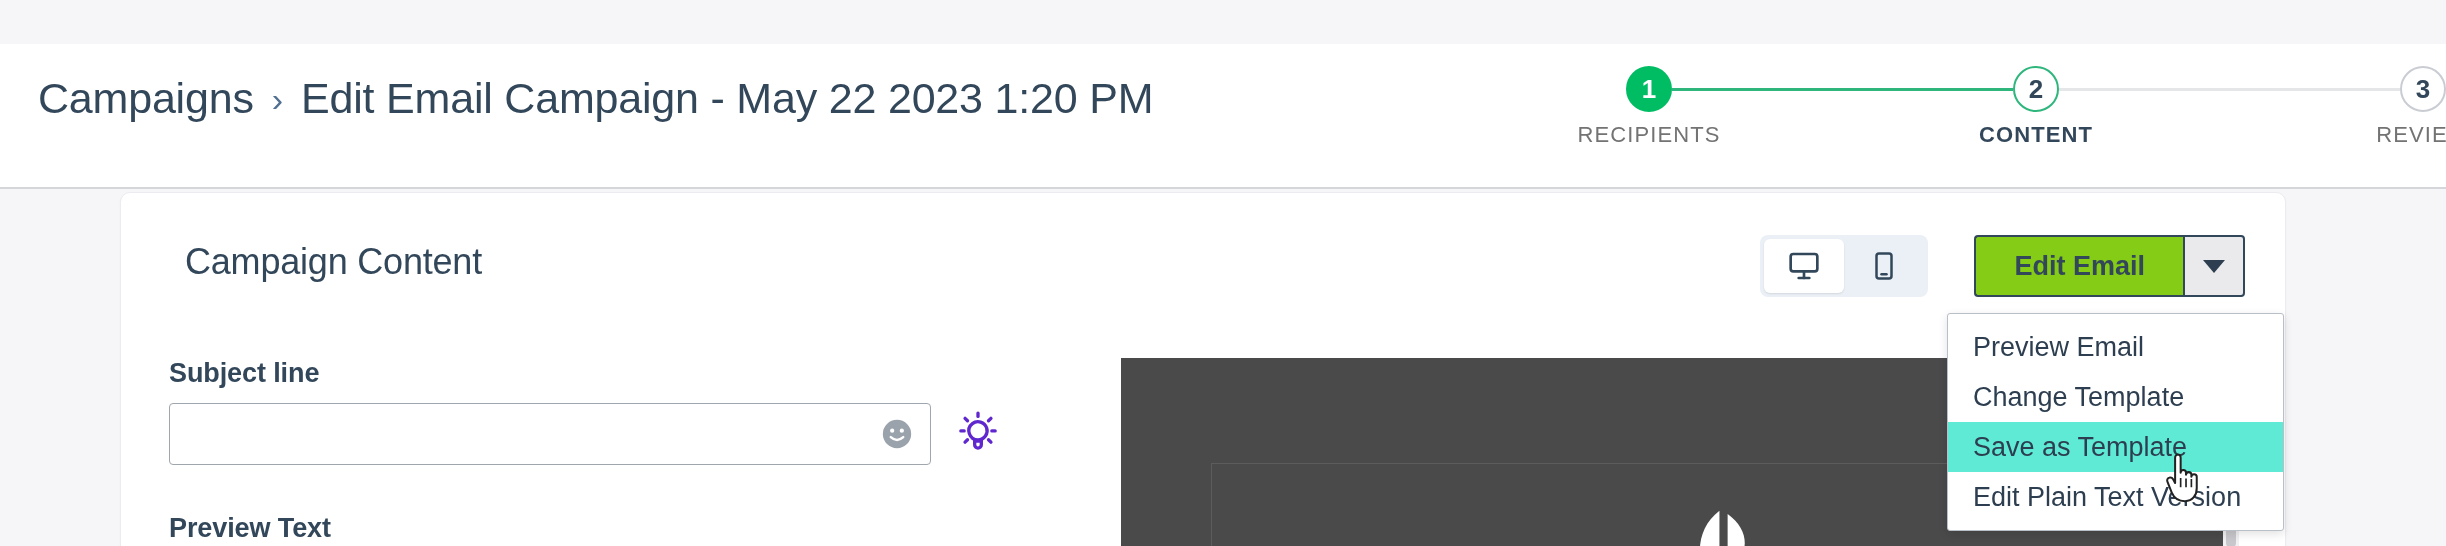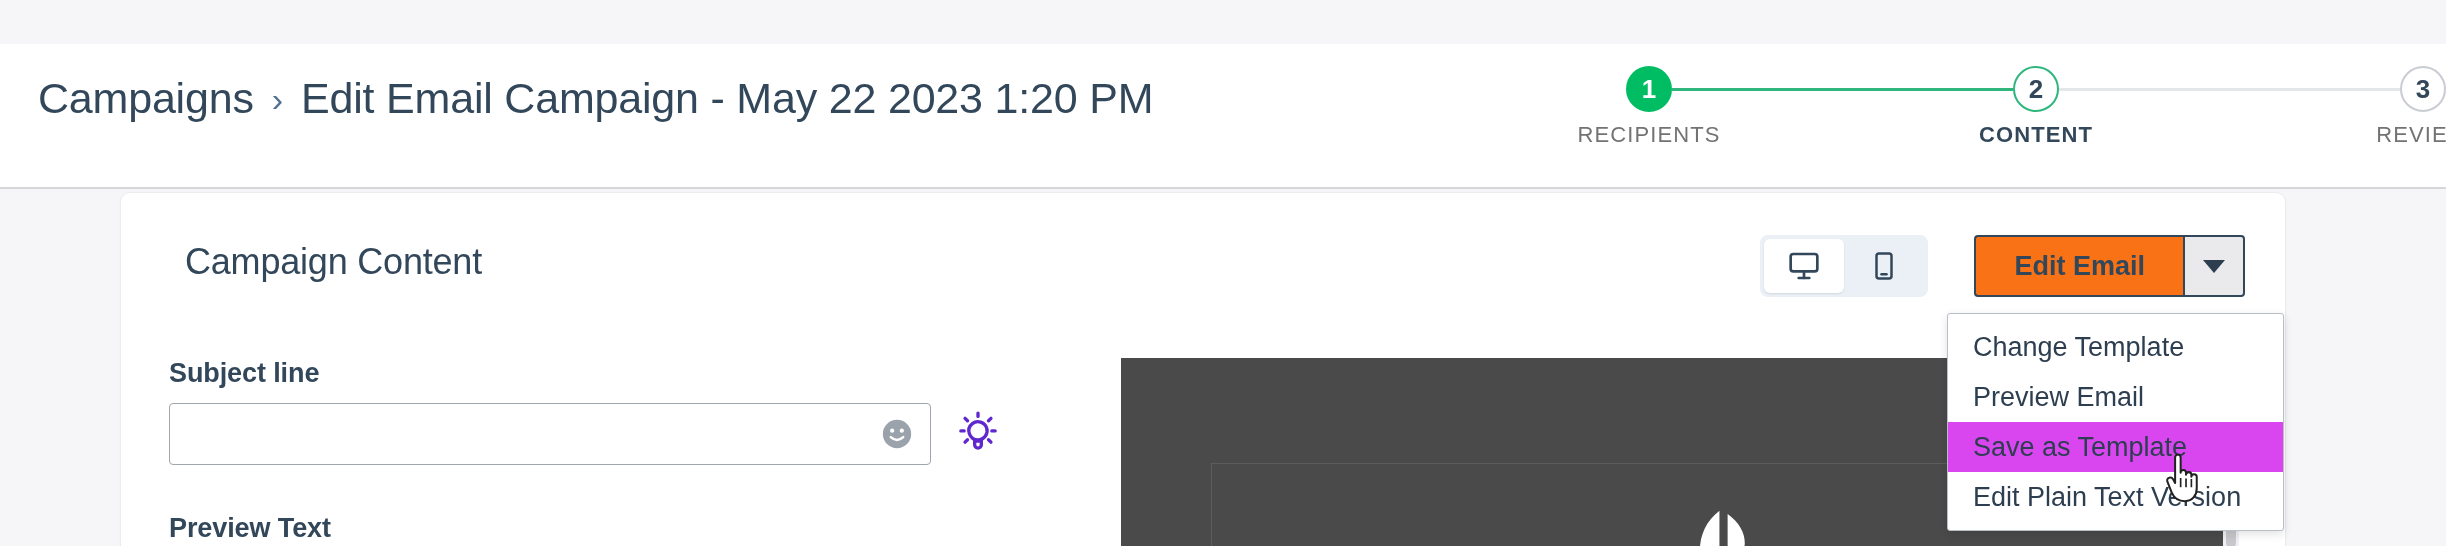--- a/index.html
+++ b/index.html
@@ -180,21 +180,21 @@
   }
   .device-btn.selected { background: #ffffff; box-shadow: 0 1px 2px rgba(0,0,0,0.10); }
   .device-btn svg { display: block; }
 
   .edit-email-btn {
     height: 62px;
     padding: 0 38px;
     display: flex;
     align-items: center;
     justify-content: center;
-    background: #f97316;
+    background: #84cc16;
     border: 2px solid #33475b;
     border-right: none;
     border-radius: 4px 0 0 4px;
     font-size: 27px;
     font-weight: 700;
     color: #33475b;
     cursor: pointer;
     white-space: nowrap;
     margin-left: 16px;
   }
@@ -232,21 +232,21 @@
   .menu-item {
     height: 50px;
     display: flex;
     align-items: center;
     padding-left: 25px;
     font-size: 27px;
     color: #2d3e50;
     cursor: pointer;
     white-space: nowrap;
   }
-  .menu-item.highlighted { background: #d946ef; }
+  .menu-item.highlighted { background: #5eead4; }
 
   .cursor-pointer {
     position: absolute;
     left: 2162px;
     top: 452px;
     z-index: 60;
     pointer-events: none;
   }
 
   
@@ -447,22 +447,22 @@
         </svg>
       </div>
     </div>
     <div class="preview-scrollbar">
       <div class="thumb"></div>
     </div>
   </div>
 </div>
 
 <div class="dropdown">
+  <div class="menu-item">Preview Email</div>
   <div class="menu-item">Change Template</div>
-  <div class="menu-item">Preview Email</div>
   <div class="menu-item highlighted">Save as Template</div>
   <div class="menu-item">Edit Plain Text Version</div>
 </div>
 
 <div class="cursor-pointer">
   <svg width="44" height="52" viewBox="0 0 26 31">
     <path d="M9.2 1.5c1 0 1.8.8 1.8 1.8v9.1c0-.9.7-1.6 1.6-1.6s1.6.7 1.6 1.6v1.2c0-.9.7-1.6 1.6-1.6s1.6.7 1.6 1.6v1.2c0-.9.7-1.6 1.6-1.6s1.6.7 1.6 1.6v6.6c0 4.3-2.4 7.9-7 7.9-4.1 0-6.6-2-7.9-5.1l-2.6-6.6c-.4-1 .1-2 1.1-2.3.9-.3 1.8.1 2.3 1l1.2 2.2V3.3c0-1 .8-1.8 1.8-1.8z" fill="#ffffff" stroke="#222222" stroke-width="1.2" stroke-linejoin="round"></path>
     <line x1="11" y1="15.5" x2="11" y2="21" stroke="#222222" stroke-width="1"></line>
     <line x1="14.2" y1="15.8" x2="14.2" y2="21" stroke="#222222" stroke-width="1"></line>
     <line x1="17.4" y1="16.1" x2="17.4" y2="21" stroke="#222222" stroke-width="1"></line>

